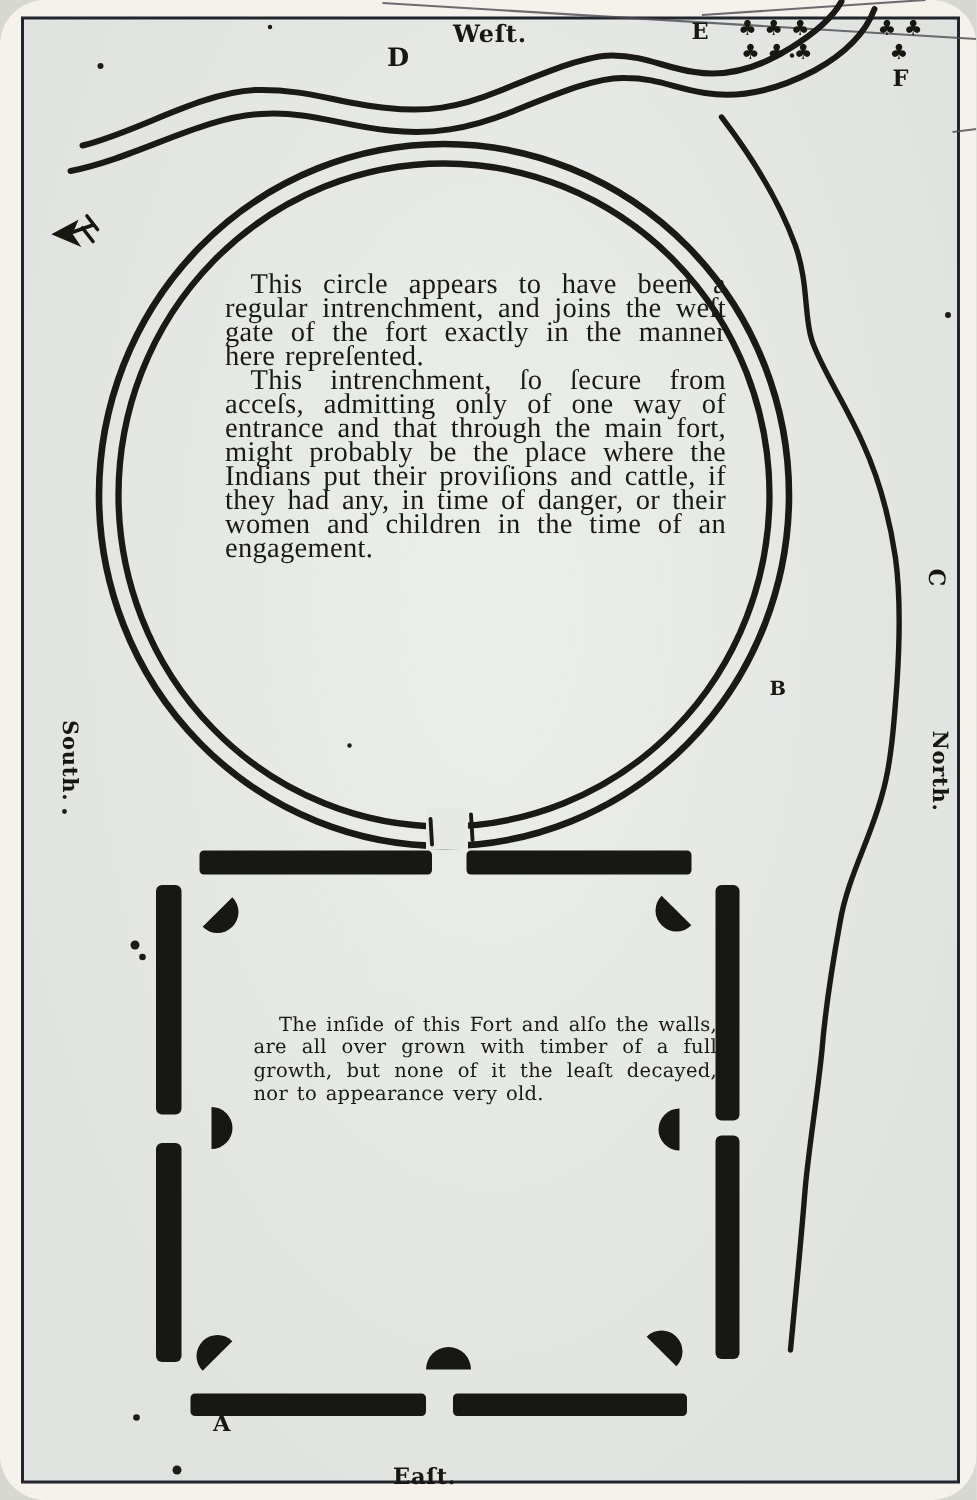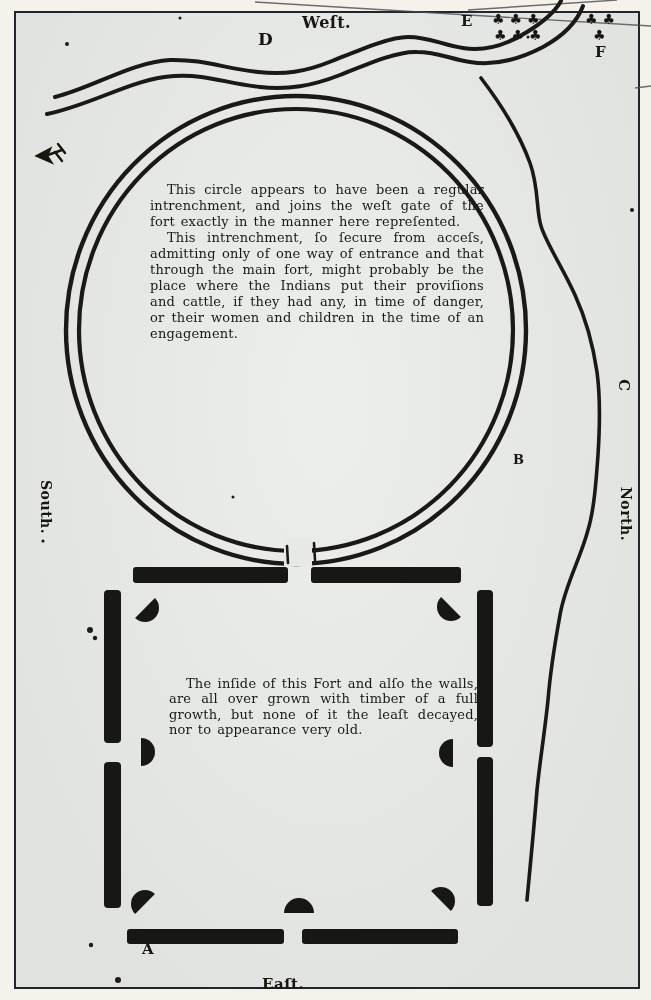--- a/index.html
+++ b/index.html
@@ -1,19 +1,19 @@
 <!DOCTYPE html>
 <html><head>
 <meta charset="utf-8">
 <style>
   html,body{margin:0;padding:0;background:#d8d8d2;}
   .page{
     position:relative; width:651px; height:1000px;
     background:#f4f2ea; overflow:hidden;
-    font-family:"DejaVu Serif", serif; color:#17160f;
+    font-family:"DejaVu Serif", serif; color:#17160f;border-radius:30px;
   }
   .paper{
     position:absolute; left:14px; top:11px; width:626px; height:978px;
     background:#e6e9e6;
     background-image:radial-gradient(ellipse at 50% 40%, rgba(255,255,255,0.25), rgba(0,0,0,0.03) 85%);
     border:2px solid #23252c;
     box-sizing:border-box;
   }
   svg.engraving{position:absolute; left:0; top:0;}
   .lbl{
@@ -22,21 +22,21 @@
   }
   .rot{transform:rotate(90deg); transform-origin:0 0;}
   .trees{
     position:absolute; font-size:14px; color:#17160f;
     letter-spacing:5px; white-space:nowrap; line-height:14px;
   }
   .note{
     position:absolute; text-align:justify;
     color:#191917; letter-spacing:0.2px; word-spacing:1.5px;
   }
-  .note-circle{left:150px; top:182px; width:334px; font-size:13px; line-height:16px;}
+  .note-circle{left:150px; top:182px; width:334px; font-size:19px; line-height:16px;font-family:Liberation Serif, serif;}
   .note-fort{left:169px; top:666px; width:309px; font-size:13px; line-height:15.3px;margin-top:10px;}
   .pg{margin:0; text-indent:17px;}
 </style>
 </head>
 <body>
 
 <div class="page">
 
   <div class="paper"></div>
 

